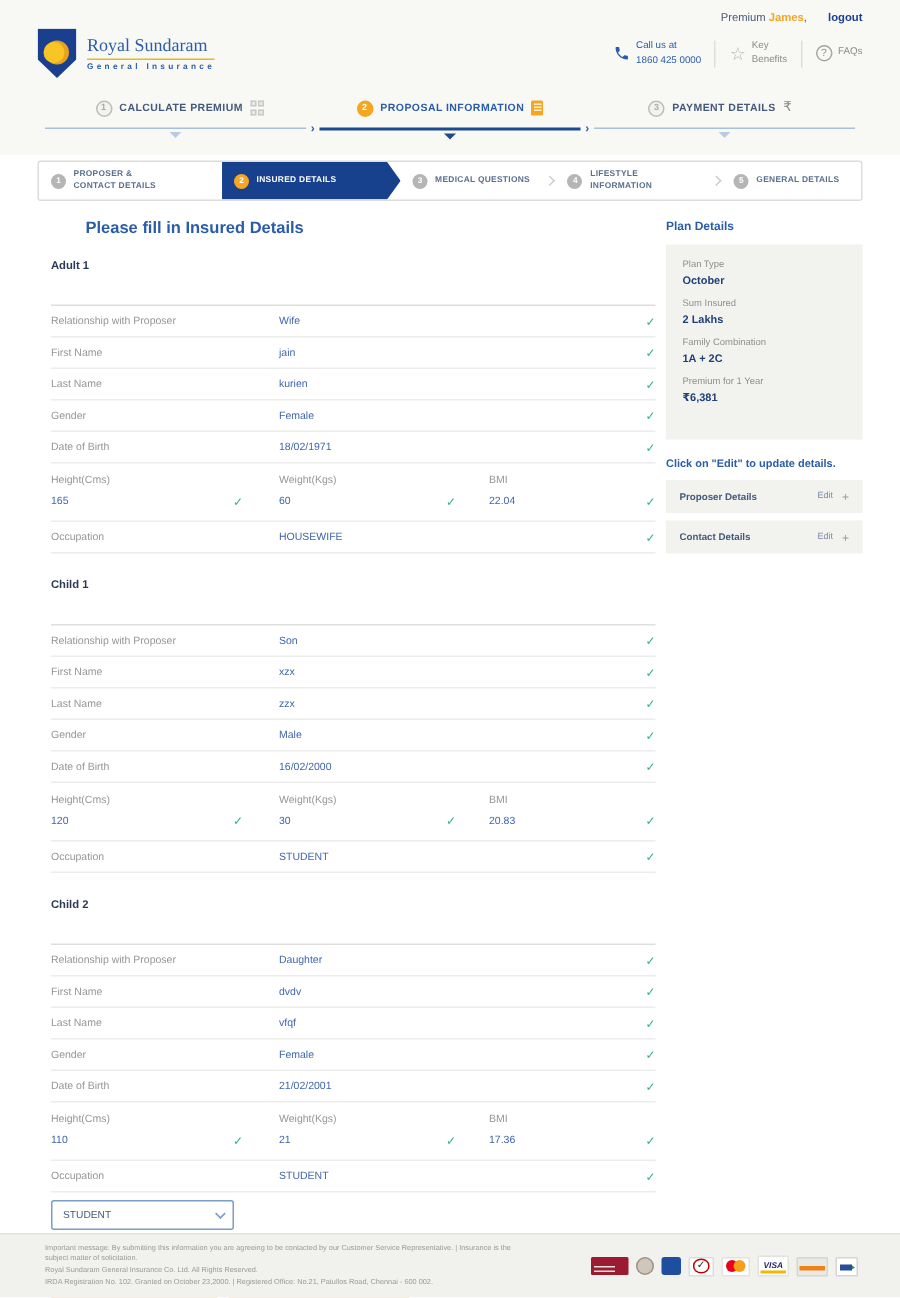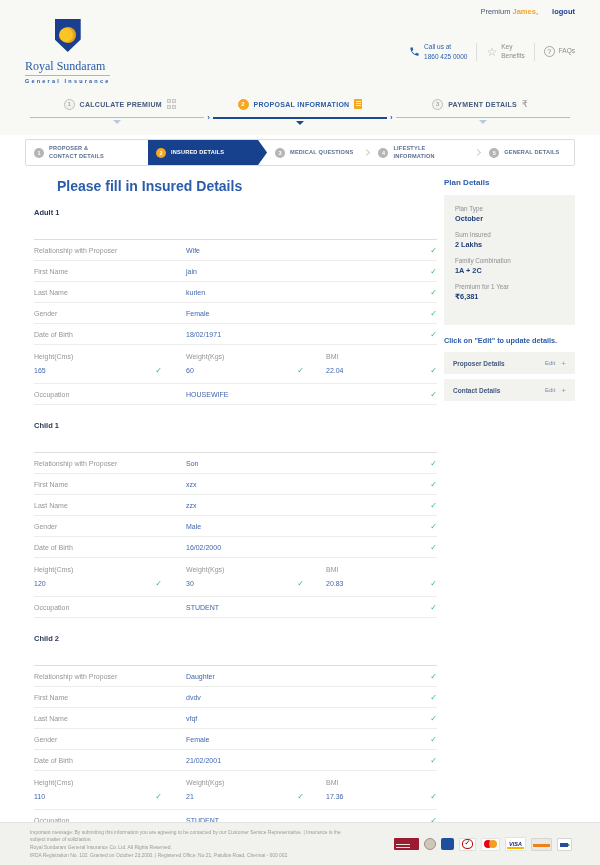--- a/index.html
+++ b/index.html
@@ -8,21 +8,21 @@
     font-family:"Liberation Sans","DejaVu Sans",sans-serif;
     background:#ffffff; color:#444; position:relative; overflow:hidden;
   }
 
   
   .header { background:#f8f8f5; padding:5px 25px 2px; }
   .welcome-row { text-align:right; font-size:7.5px; color:#4a5a7a; padding:2px 0 3px; }
   .welcome-name { color:#f5a623; font-weight:bold; }
   .welcome-logout { color:#1b3f8f; font-weight:bold; cursor:pointer;padding-left:12px; }
   .header-main { display:flex; justify-content:space-between; align-items:center; padding-bottom:6px; }
-  .logo { display:flex; align-items:center; gap:7px;flex-direction:column; }
+  .logo { display:flex; align-items:center; gap:7px; }
   .shield { width:26px; height:33px; background:#1b3f8f;
     clip-path:polygon(0 0,100% 0,100% 62%,50% 100%,0 62%); position:relative; }
   .shield .sun { position:absolute; left:4px; top:9px; width:14px; height:14px;
     border-radius:50%; background:#f8c524; box-shadow:2px 0 0 1px #e8a31c; }
   .logo-title { font-family:"Liberation Serif","DejaVu Serif",serif; font-size:12px;
     color:#2a5caa; border-bottom:1.5px solid #e8b820; padding-bottom:1px; }
   .logo-sub { font-size:5.5px; color:#2a5caa; letter-spacing:2.2px; margin-top:2px; font-weight:bold; }
   .header-right { display:flex; align-items:center; gap:9px; }
   .vdiv { width:1px; height:18px; background:#dddddd; }
   .call { display:flex; align-items:center; gap:4px; cursor:pointer; }
@@ -72,21 +72,21 @@
     padding-right:16px; }
   .sstep.active .slabel { color:#ffffff; }
   .schev { align-self:center; width:5px; height:5px; border-top:1px solid #cccccc;
     border-right:1px solid #cccccc; transform:rotate(45deg); margin:0 1px; flex:none; }
   .sstep.grow1 { flex:1.45; } .sstep.grow2 { flex:1.3; } .sstep.grow3 { flex:1.1; }
   .sstep.grow4 { flex:1.2; } .sstep.grow5 { flex:1.05; }
 
   
   .content { display:flex; padding:12px 25px 0; background:#fff; }
   .main-col { width:412px; }
-  .page-title { font-size:14px; font-weight:bold; color:#2a5caa; margin-bottom:14px;padding-left:32px; }
+  .page-title { font-size:11px; font-weight:bold; color:#2a5caa; margin-bottom:14px;padding-left:32px; }
   .member { margin-bottom:16px; padding-left:9px; }
   .member-title { font-size:7.5px; font-weight:bold; color:#2b3a55;
     padding-bottom:22px; border-bottom:1px solid #dededc; }
   .frow { display:flex; align-items:center; height:21px; border-bottom:1px solid #ececea; }
   .frow-label { width:152px; font-size:7px; color:#969696; flex:none; }
   .frow-value { font-size:7px; color:#4166ad; flex:1; }
   .check { color:#35b57c; font-size:8px; font-weight:bold; flex:none; font-family:"DejaVu Sans",sans-serif; }
   .metrics { border-bottom:1px solid #ececea; padding:4px 0 5px; }
   .metric-line { display:flex; align-items:center; }
   .mcol1 { width:152px; flex:none; display:flex; align-items:center; padding-right:24px; }

